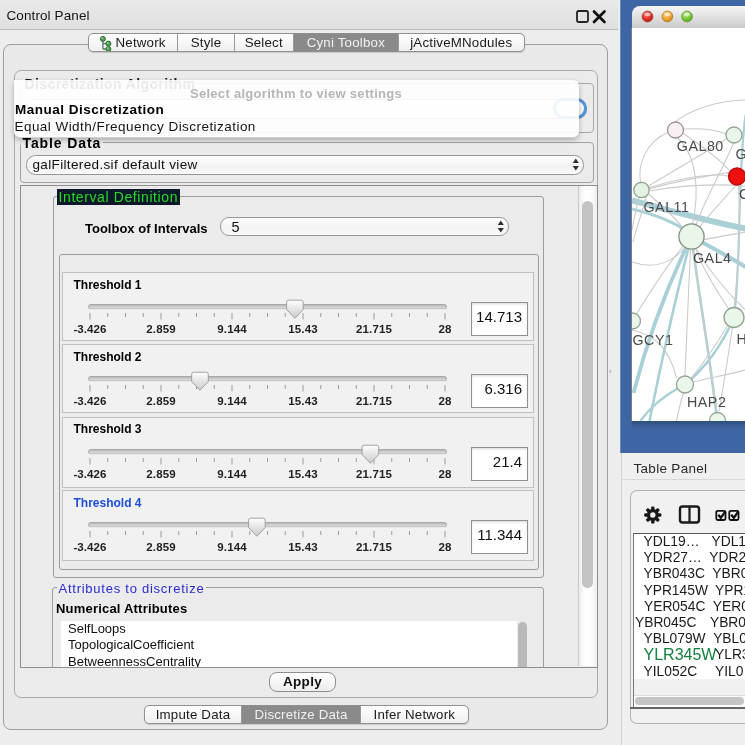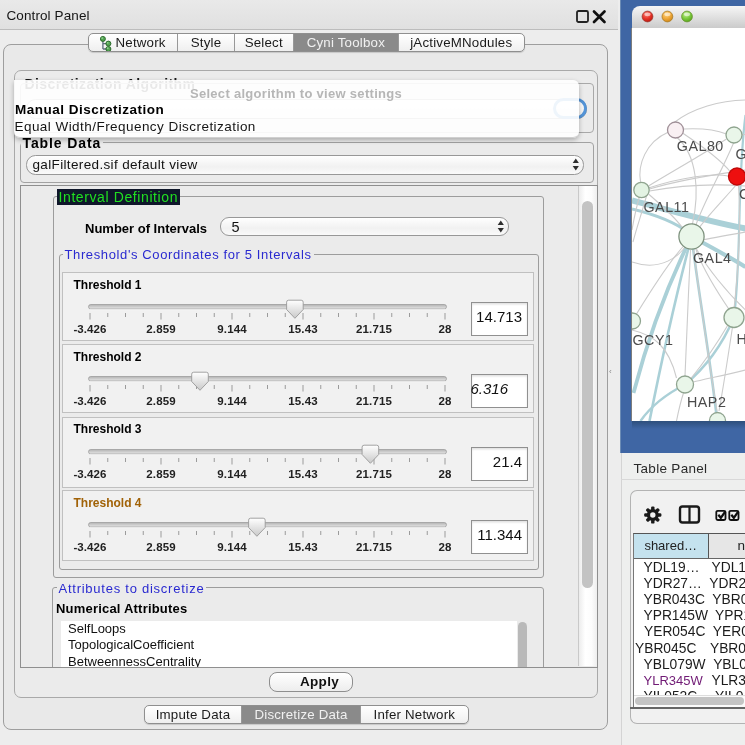--- a/index.html
+++ b/index.html
@@ -49,30 +49,29 @@
 <svg class="abs" style="left:570px;top:156px" width="12" height="17" viewBox="0 0 12 17">
  <path d="M5.8,2.6 L8.9,6.9 L2.7,6.9 Z" fill="#2e2e2e"></path>
     <path d="M5.8,14.4 L8.9,10.1 L2.7,10.1 Z" fill="#2e2e2e"></path>
 </svg>
 
 <div class="abs" style="left:19.5px;top:185px;width:576px;height:481px;background:#ebebeb;border:1px solid #8f8f8f;overflow:hidden;" id="scrollarea">
 
 <div class="abs" style="left:32.5px;top:10.0px;width:488.5px;height:380px;border:1px solid #9c9c9c;border-radius:3px;"></div>
 <div class="abs" style="left:36.0px;top:3.0px;font-size:14px;letter-spacing:0.6px;color:#21df21;background:#0f172a;padding:0 2px;">Interval Definition</div>
 
-<div class="abs" style="left:64.5px;top:35.0px;font-size:13px;font-weight:bold;color:#000;">Number of Intervals</div>
+<div class="abs" style="left:64.5px;top:35.0px;font-size:13px;font-weight:bold;color:#000;">Toolbox of Intervals</div>
 <div class="abs" style="left:199.0px;top:30.5px;width:287px;height:17.5px;background:linear-gradient(#ffffff,#f1f1f1 60%,#fafafa);border:1px solid #989898;border-radius:9px;"></div>
 <div class="abs" style="left:211.0px;top:33.0px;font-size:14.5px;color:#111;">5</div>
 <svg class="abs" style="left:474.0px;top:32.0px" width="12" height="17" viewBox="0 0 12 17">
  <path d="M5.8,2.6 L8.9,6.9 L2.7,6.9 Z" fill="#2e2e2e"></path>
       <path d="M5.8,14.4 L8.9,10.1 L2.7,10.1 Z" fill="#2e2e2e"></path>
 </svg>
 
 <div class="abs" style="left:38.0px;top:67.69999999999999px;width:478.5px;height:314.8px;border:1px solid #9c9c9c;border-radius:3px;"></div>
-<div class="abs" style="left:42.0px;top:60.5px;font-size:13px;letter-spacing:0.62px;color:#2a2ad0;background:#ebebeb;padding:0 2px;">Threshold's Coordinates for 5 Intervals</div>
 
 <div class="abs" style="left:41.5px;top:86.0px;width:469.5px;height:66.5px;background:#f1f1f1;border:1px solid #c0c0c0;"></div>
 <div class="abs" style="left:53.0px;top:91.5px;font-size:12px;font-weight:bold;color:#000;">Threshold 1</div>
 <div class="abs" style="left:41.5px;top:113.0px;"><svg width="476" height="46" viewBox="0 0 476 46">
         <rect x="26.5" y="5.5" width="358" height="4.5" rx="2.2" fill="url(#trk)" stroke="#979797" stroke-width="0.7"></rect>
         <line x1="28" y1="10.6" x2="383" y2="10.6" stroke="#ffffff" stroke-width="0.8" opacity="0.7"></line>
         <line x1="28.00" y1="14" x2="28.00" y2="20.5" stroke="#9b9b9b" stroke-width="1"></line>
         <line x1="45.75" y1="14" x2="45.75" y2="18" stroke="#9b9b9b" stroke-width="1"></line>
         <line x1="63.50" y1="14" x2="63.50" y2="18" stroke="#9b9b9b" stroke-width="1"></line>
         <line x1="81.25" y1="14" x2="81.25" y2="18" stroke="#9b9b9b" stroke-width="1"></line>
@@ -132,21 +131,21 @@
         <line x1="383.00" y1="14" x2="383.00" y2="20.5" stroke="#9b9b9b" stroke-width="1"></line>
         <text x="28.00" y="33.5" font-size="11.5" font-weight="bold" letter-spacing="0.1" fill="#222" text-anchor="middle" font-family="Liberation Sans">-3.426</text>
         <text x="99.00" y="33.5" font-size="11.5" font-weight="bold" letter-spacing="0.1" fill="#222" text-anchor="middle" font-family="Liberation Sans">2.859</text>
         <text x="170.00" y="33.5" font-size="11.5" font-weight="bold" letter-spacing="0.1" fill="#222" text-anchor="middle" font-family="Liberation Sans">9.144</text>
         <text x="241.00" y="33.5" font-size="11.5" font-weight="bold" letter-spacing="0.1" fill="#222" text-anchor="middle" font-family="Liberation Sans">15.43</text>
         <text x="312.00" y="33.5" font-size="11.5" font-weight="bold" letter-spacing="0.1" fill="#222" text-anchor="middle" font-family="Liberation Sans">21.715</text>
         <text x="383.00" y="33.5" font-size="11.5" font-weight="bold" letter-spacing="0.1" fill="#222" text-anchor="middle" font-family="Liberation Sans">28</text>
         <path d="M 131.7,1.2 h12.6 a2,2 0 0 1 2,2 v7.3 L 138.00,19.3 L 129.70,10.5 v-7.3 a2,2 0 0 1 2,-2 z" fill="url(#thm)" stroke="#989898" stroke-width="0.9"></path>
       </svg></div>
 <div class="abs" style="left:450.0px;top:188.3px;width:55.5px;height:32px;background:#fff;border:1px solid #909090;box-shadow:inset 0 1.5px 2px rgba(0,0,0,0.12);"></div>
-<div class="abs" style="left:450.0px;top:194.3px;width:51.5px;font-size:15px;color:#111;text-align:left;font-style:italic;">6.316</div>
+<div class="abs" style="left:450.0px;top:194.3px;width:51.5px;font-size:15px;color:#111;text-align:right;">6.316</div>
 
 <div class="abs" style="left:41.5px;top:230.8px;width:469.5px;height:69px;background:#f1f1f1;border:1px solid #c0c0c0;"></div>
 <div class="abs" style="left:53.0px;top:236.3px;font-size:12px;font-weight:bold;color:#000;">Threshold 3</div>
 <div class="abs" style="left:41.5px;top:257.8px;"><svg width="476" height="46" viewBox="0 0 476 46">
         <rect x="26.5" y="5.5" width="358" height="4.5" rx="2.2" fill="url(#trk)" stroke="#979797" stroke-width="0.7"></rect>
         <line x1="28" y1="10.6" x2="383" y2="10.6" stroke="#ffffff" stroke-width="0.8" opacity="0.7"></line>
         <line x1="28.00" y1="14" x2="28.00" y2="20.5" stroke="#9b9b9b" stroke-width="1"></line>
         <line x1="45.75" y1="14" x2="45.75" y2="18" stroke="#9b9b9b" stroke-width="1"></line>
         <line x1="63.50" y1="14" x2="63.50" y2="18" stroke="#9b9b9b" stroke-width="1"></line>
         <line x1="81.25" y1="14" x2="81.25" y2="18" stroke="#9b9b9b" stroke-width="1"></line>
@@ -172,21 +171,21 @@
         <text x="170.00" y="33.5" font-size="11.5" font-weight="bold" letter-spacing="0.1" fill="#222" text-anchor="middle" font-family="Liberation Sans">9.144</text>
         <text x="241.00" y="33.5" font-size="11.5" font-weight="bold" letter-spacing="0.1" fill="#222" text-anchor="middle" font-family="Liberation Sans">15.43</text>
         <text x="312.00" y="33.5" font-size="11.5" font-weight="bold" letter-spacing="0.1" fill="#222" text-anchor="middle" font-family="Liberation Sans">21.715</text>
         <text x="383.00" y="33.5" font-size="11.5" font-weight="bold" letter-spacing="0.1" fill="#222" text-anchor="middle" font-family="Liberation Sans">28</text>
         <path d="M 302.09999999999997,1.2 h12.6 a2,2 0 0 1 2,2 v7.3 L 308.40,19.3 L 300.10,10.5 v-7.3 a2,2 0 0 1 2,-2 z" fill="url(#thm)" stroke="#989898" stroke-width="0.9"></path>
       </svg></div>
 <div class="abs" style="left:450.0px;top:260.8px;width:55.5px;height:32px;background:#fff;border:1px solid #909090;box-shadow:inset 0 1.5px 2px rgba(0,0,0,0.12);"></div>
 <div class="abs" style="left:450.0px;top:266.8px;width:51.5px;font-size:15px;color:#111;text-align:right;">21.4</div>
 
 <div class="abs" style="left:41.5px;top:304.0px;width:469.5px;height:69px;background:#f1f1f1;border:1px solid #c0c0c0;"></div>
-<div class="abs" style="left:53.0px;top:309.5px;font-size:12px;font-weight:bold;color:#a16207;">Threshold 4</div>
+<div class="abs" style="left:53.0px;top:309.5px;font-size:12px;font-weight:bold;color:#1d4ed8;">Threshold 4</div>
 <div class="abs" style="left:41.5px;top:331.0px;"><svg width="476" height="46" viewBox="0 0 476 46">
         <rect x="26.5" y="5.5" width="358" height="4.5" rx="2.2" fill="url(#trk)" stroke="#979797" stroke-width="0.7"></rect>
         <line x1="28" y1="10.6" x2="383" y2="10.6" stroke="#ffffff" stroke-width="0.8" opacity="0.7"></line>
         <line x1="28.00" y1="14" x2="28.00" y2="20.5" stroke="#9b9b9b" stroke-width="1"></line>
         <line x1="45.75" y1="14" x2="45.75" y2="18" stroke="#9b9b9b" stroke-width="1"></line>
         <line x1="63.50" y1="14" x2="63.50" y2="18" stroke="#9b9b9b" stroke-width="1"></line>
         <line x1="81.25" y1="14" x2="81.25" y2="18" stroke="#9b9b9b" stroke-width="1"></line>
         <line x1="99.00" y1="14" x2="99.00" y2="20.5" stroke="#9b9b9b" stroke-width="1"></line>
         <line x1="116.75" y1="14" x2="116.75" y2="18" stroke="#9b9b9b" stroke-width="1"></line>
         <line x1="134.50" y1="14" x2="134.50" y2="18" stroke="#9b9b9b" stroke-width="1"></line>
@@ -230,21 +229,21 @@
       </linearGradient>
 <linearGradient id="thm" x1="0" y1="0" x2="0" y2="1">
         <stop offset="0" stop-color="#ffffff"></stop>
         <stop offset="1" stop-color="#c9c9c9"></stop>
       </linearGradient>
 </defs>
   </svg>
 <div class="abs" style="left:577.5px;top:186px;width:18px;height:480px;background:linear-gradient(to right,#ececec,#ffffff 35%,#fcfcfc 70%,#eeeeee);border-left:1px solid #c9c9c9;"></div>
 <div class="abs" style="left:581.5px;top:201px;width:11.5px;height:387px;background:#c3c3c3;border-radius:6px;"></div>
 
-<div class="abs" style="left:269px;top:671.5px;width:65px;height:18.5px;background:linear-gradient(#ffffff,#ededed);border:1px solid #8e8e8e;border-radius:8px;display:flex;align-items:center;justify-content:center;font-size:13.5px;font-weight:bold;color:#111;letter-spacing:0.3px;padding-left:17px;">Apply</div>
+<div class="abs" style="left:269px;top:671.5px;width:65px;height:18.5px;background:linear-gradient(#ffffff,#ededed);border:1px solid #8e8e8e;border-radius:8px;display:flex;align-items:center;justify-content:center;font-size:13.5px;font-weight:bold;color:#111;letter-spacing:0.3px;">Apply</div>
 <div class="abs" style="left:144px;top:704.5px;width:322.5px;height:17px;background:linear-gradient(#ffffff,#efefef);border:1px solid #8f8f8f;border-radius:5px;overflow:hidden;display:flex;box-shadow:0 1px 1px rgba(0,0,0,0.15);">
     <div style="width:96.5px;height:100%;display:flex;align-items:center;justify-content:center;font-size:13.3px;letter-spacing:0.2px;color:#1a1a1a;">Impute Data</div>
     <div style="width:119px;height:100%;display:flex;align-items:center;justify-content:center;font-size:13.3px;letter-spacing:0.2px;background:#8a8a8a;color:#f1f1f1;border-left:1px solid #989898;">Discretize Data</div>
     <div style="width:107px;height:100%;display:flex;align-items:center;justify-content:center;font-size:13.3px;letter-spacing:0.2px;color:#1a1a1a;border-left:1px solid #989898;">Infer Network</div>
   </div>
 <div class="abs" style="left:609px;top:367px;width:5px;height:9px;color:#8a8a8a;font-size:8px;line-height:9px;">‹</div>
 
 <div class="abs" style="left:13.5px;top:80px;width:565px;height:56.5px;background:rgba(255,255,255,0.9);border-radius:0 6px 6px 6px;border-bottom:1px solid #d0d0d0;box-shadow:0 2px 5px rgba(0,0,0,0.28);"></div>
 <div class="abs" style="left:13.5px;top:86px;width:565px;text-align:center;font-size:13px;font-weight:bold;letter-spacing:0.3px;color:#b6b6b6;">Select algorithm to view settings</div>
 <div class="abs" style="left:15px;top:101.5px;font-size:13.5px;font-weight:bold;letter-spacing:0.5px;color:#000;">Manual Discretization</div>
@@ -357,24 +356,20 @@
  <rect x="38" y="1.5" width="19" height="16" rx="2.5" fill="none" stroke="#1a1a1a" stroke-width="2.4"></rect>
  <line x1="47.5" y1="2" x2="47.5" y2="17.5" stroke="#1a1a1a" stroke-width="2.2"></line>
  <g stroke="#111" fill="none">
   <rect x="74.3" y="5.8" width="9.2" height="9.2" rx="1.5" stroke-width="1.8"></rect>
   <path d="M76.3,9.8 l2.5,3 l4.6,-6.4" stroke-width="2.3"></path>
   <rect x="87.3" y="5.8" width="9.2" height="9.2" rx="1.5" stroke-width="1.8"></rect>
   <path d="M89.3,9.8 l2.5,3 l4.6,-6.4" stroke-width="2.3"></path>
  </g>
 </svg>
 <div class="abs" style="left:633px;top:532.5px;width:112px;height:175px;overflow:hidden;border-top:1.5px solid #555;border-left:1px solid #777;">
-    <div style="display:flex;height:24.5px;border-bottom:1px solid #666;">
-      <div style="width:73.5px;background:#c4e2ee;border-right:1.5px solid #555;display:flex;align-items:center;justify-content:center;font-size:13px;color:#222;">shared…</div>
-      <div style="flex:1;background:#e6e6e6;display:flex;align-items:center;font-size:13.5px;color:#222;padding-left:29px;">n</div>
-    </div>
     <div style="background:#fff;">
       <div style="display:flex;height:16.2px;align-items:center;">
         <div style="width:73.5px;padding-left:9.5px;font-size:13.8px;color:#1c1c1c;box-sizing:border-box;">YDL19…</div>
         <div style="font-size:13.8px;color:#1c1c1c;padding-left:7.5px;">YDL1</div>
       </div>
       <div style="display:flex;height:16.2px;align-items:center;">
         <div style="width:73.5px;padding-left:9.5px;font-size:13.8px;color:#1c1c1c;box-sizing:border-box;">YDR27…</div>
         <div style="font-size:13.8px;color:#1c1c1c;padding-left:7.5px;">YDR2</div>
       </div>
       <div style="display:flex;height:16.2px;align-items:center;">
@@ -391,21 +386,21 @@
       </div>
       <div style="display:flex;height:16.2px;align-items:center;">
         <div style="width:73.5px;padding-left:1px;font-size:13.8px;color:#1c1c1c;box-sizing:border-box;">YBR045C</div>
         <div style="font-size:13.8px;color:#1c1c1c;padding-left:7.5px;">YBR0</div>
       </div>
       <div style="display:flex;height:16.2px;align-items:center;">
         <div style="width:73.5px;padding-left:9.5px;font-size:13.8px;color:#1c1c1c;box-sizing:border-box;">YBL079W</div>
         <div style="font-size:13.8px;color:#1c1c1c;padding-left:7.5px;">YBL0</div>
       </div>
       <div style="display:flex;height:16.2px;align-items:center;">
-        <div style="width:73.5px;padding-left:9.5px;font-size:13px;color:#701a75;box-sizing:border-box;">YLR345W</div>
+        <div style="width:73.5px;padding-left:9.5px;font-size:16px;color:#15803d;box-sizing:border-box;">YLR345W</div>
         <div style="font-size:13.8px;color:#1c1c1c;padding-left:7.5px;">YLR3</div>
       </div>
       <div style="display:flex;height:16.2px;align-items:center;">
         <div style="width:73.5px;padding-left:9.5px;font-size:13.8px;color:#1c1c1c;box-sizing:border-box;">YIL052C</div>
         <div style="font-size:13.8px;color:#1c1c1c;padding-left:7.5px;">YIL0</div>
       </div>
     </div>
   </div>
 <div class="abs" style="left:634px;top:694.5px;width:111px;height:12.5px;background:#fbfbfb;border-top:1px solid #ddd;"></div>
 <div class="abs" style="left:634.5px;top:696.5px;width:109px;height:8.5px;background:#c4c4c4;border-radius:4.5px;"></div>

